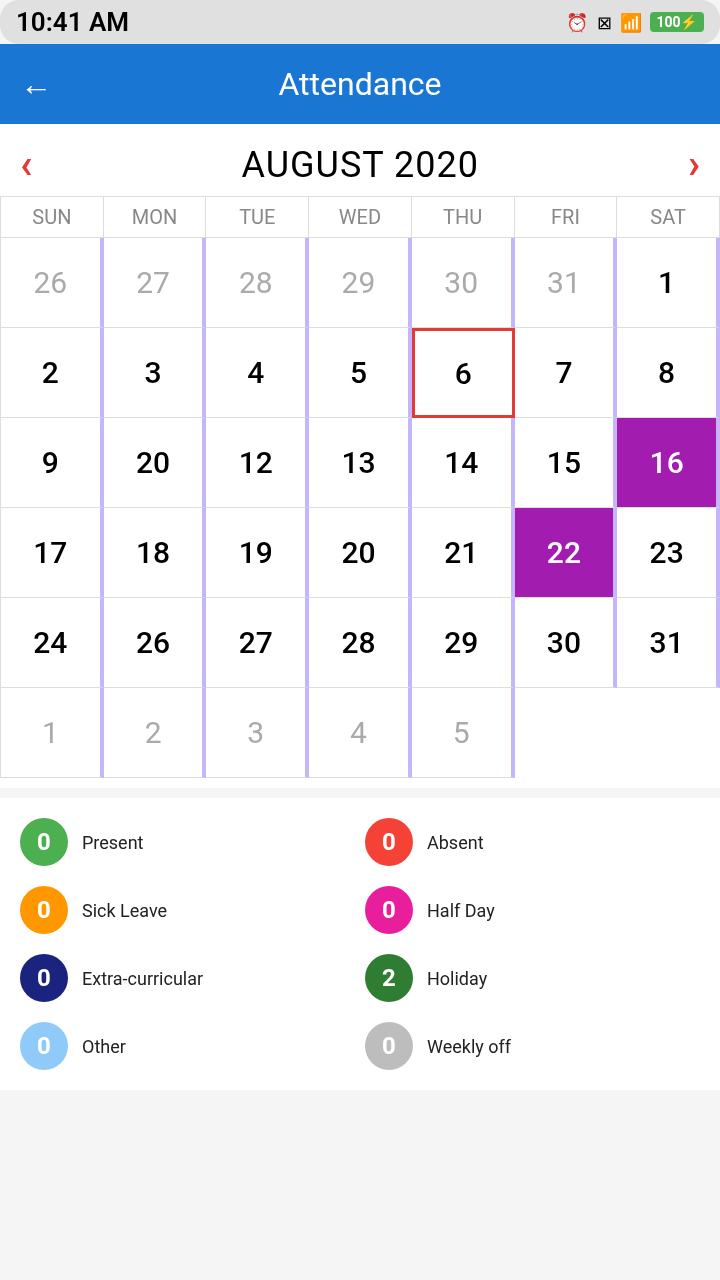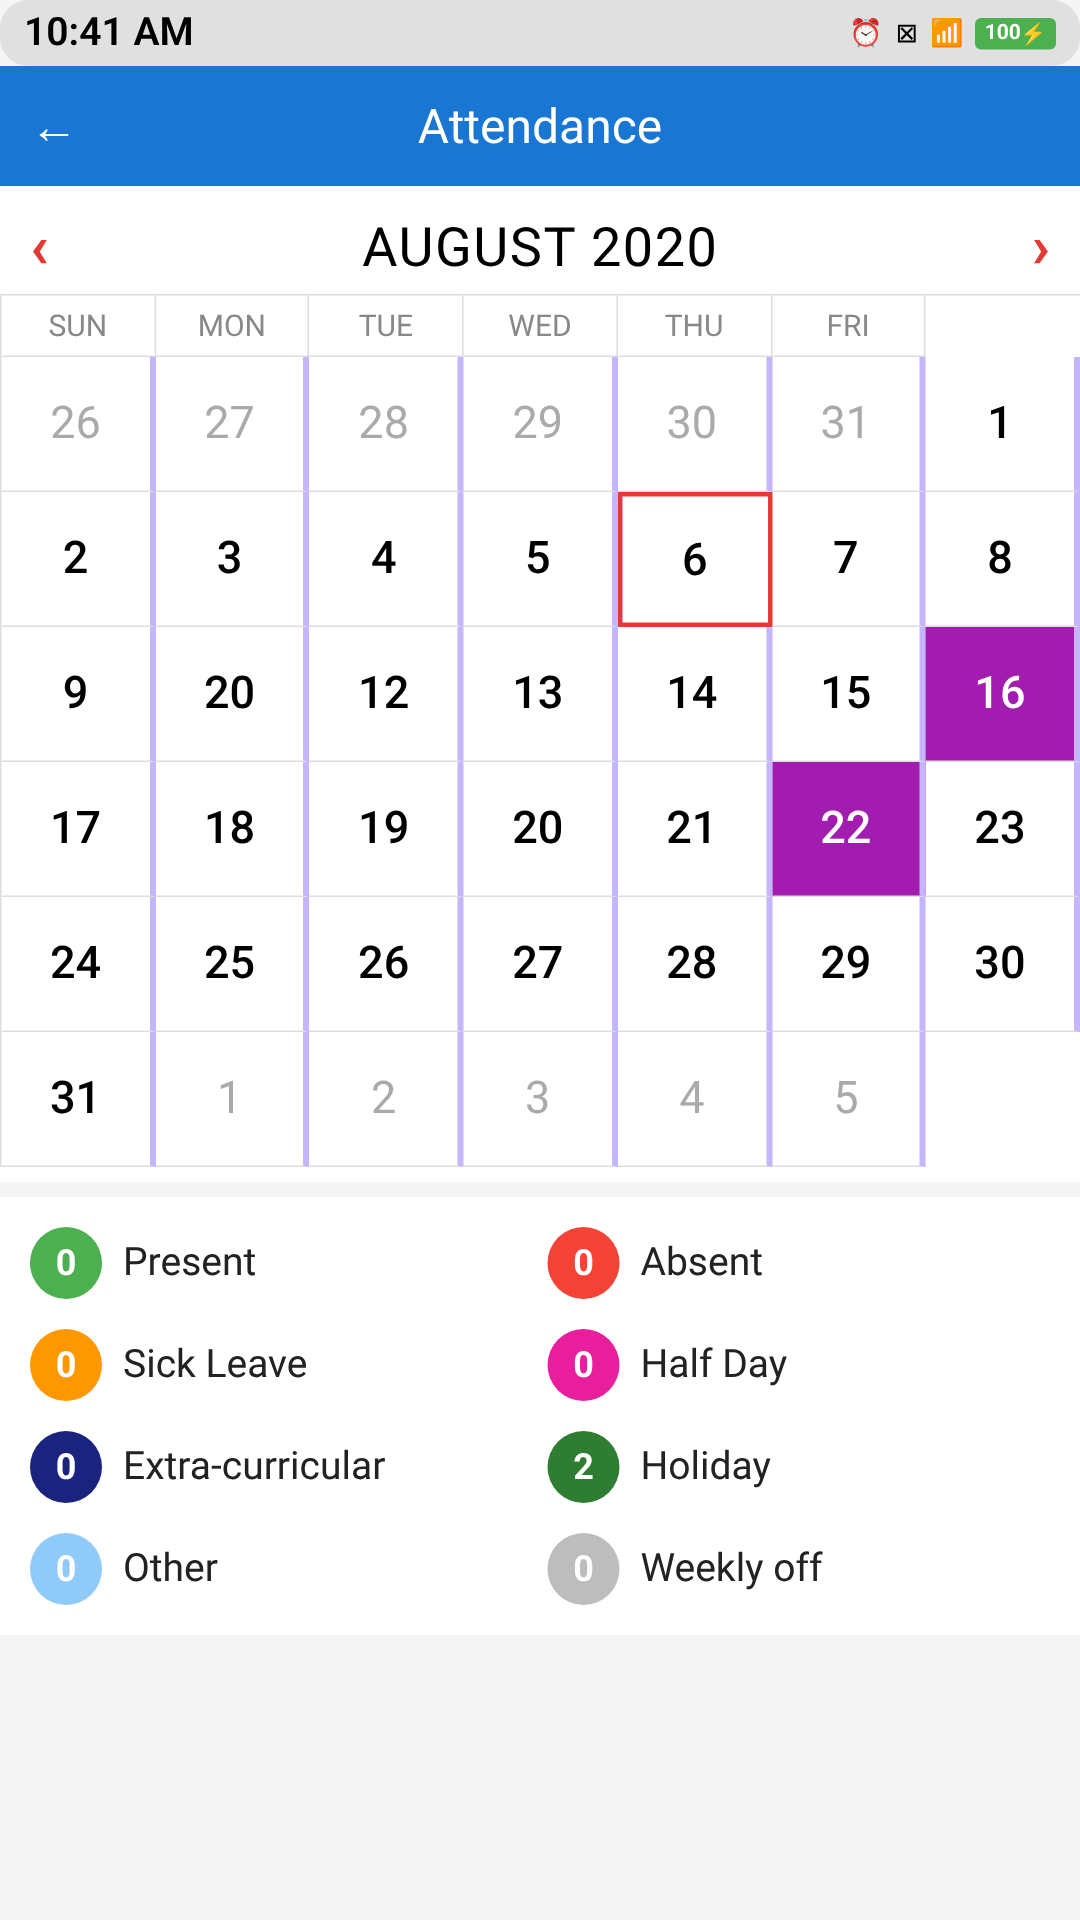--- a/index.html
+++ b/index.html
@@ -175,21 +175,21 @@
       border-radius: 50%;
       display: flex;
       align-items: center;
       justify-content: center;
       font-size: 24px;
       font-weight: bold;
       color: white;
       flex-shrink: 0;
     }
     .legend-label {
-      font-size: 26px;
+      font-size: 18px;
       color: #222;
     }
   </style>
 </head>
 <body>
 
 <div class="status-bar">
   <span class="status-time">10:41 AM</span>
   <div class="status-icons">
     <span class="status-icon">⏰</span>
@@ -215,20 +215,21 @@
     <span class="month-arrow">›</span>
   </div>
 
   <div class="day-headers" id="day-headers-container">
       <div class="day-header">SUN</div>
       <div class="day-header">MON</div>
       <div class="day-header">TUE</div>
       <div class="day-header">WED</div>
       <div class="day-header">THU</div>
       <div class="day-header">FRI</div>
+      <div class="day-header">SAT</div>
     </div>
 
   <div class="calendar-grid" id="calendar-grid-container">
       <div class="calendar-cell other-month">
         <span class="date-num">26</span>
       </div>
       <div class="calendar-cell other-month">
         <span class="date-num">27</span>
       </div>
       <div class="calendar-cell other-month">
@@ -306,23 +307,20 @@
       <div class="calendar-cell holiday">
         <span class="date-num">22</span>
       </div>
       <div class="calendar-cell">
         <span class="date-num">23</span>
       </div>
       <div class="calendar-cell">
         <span class="date-num">24</span>
       </div>
       <div class="calendar-cell">
-        <span class="date-num">25</span>
-      </div>
-      <div class="calendar-cell">
         <span class="date-num">26</span>
       </div>
       <div class="calendar-cell">
         <span class="date-num">27</span>
       </div>
       <div class="calendar-cell">
         <span class="date-num">28</span>
       </div>
       <div class="calendar-cell">
         <span class="date-num">29</span>

